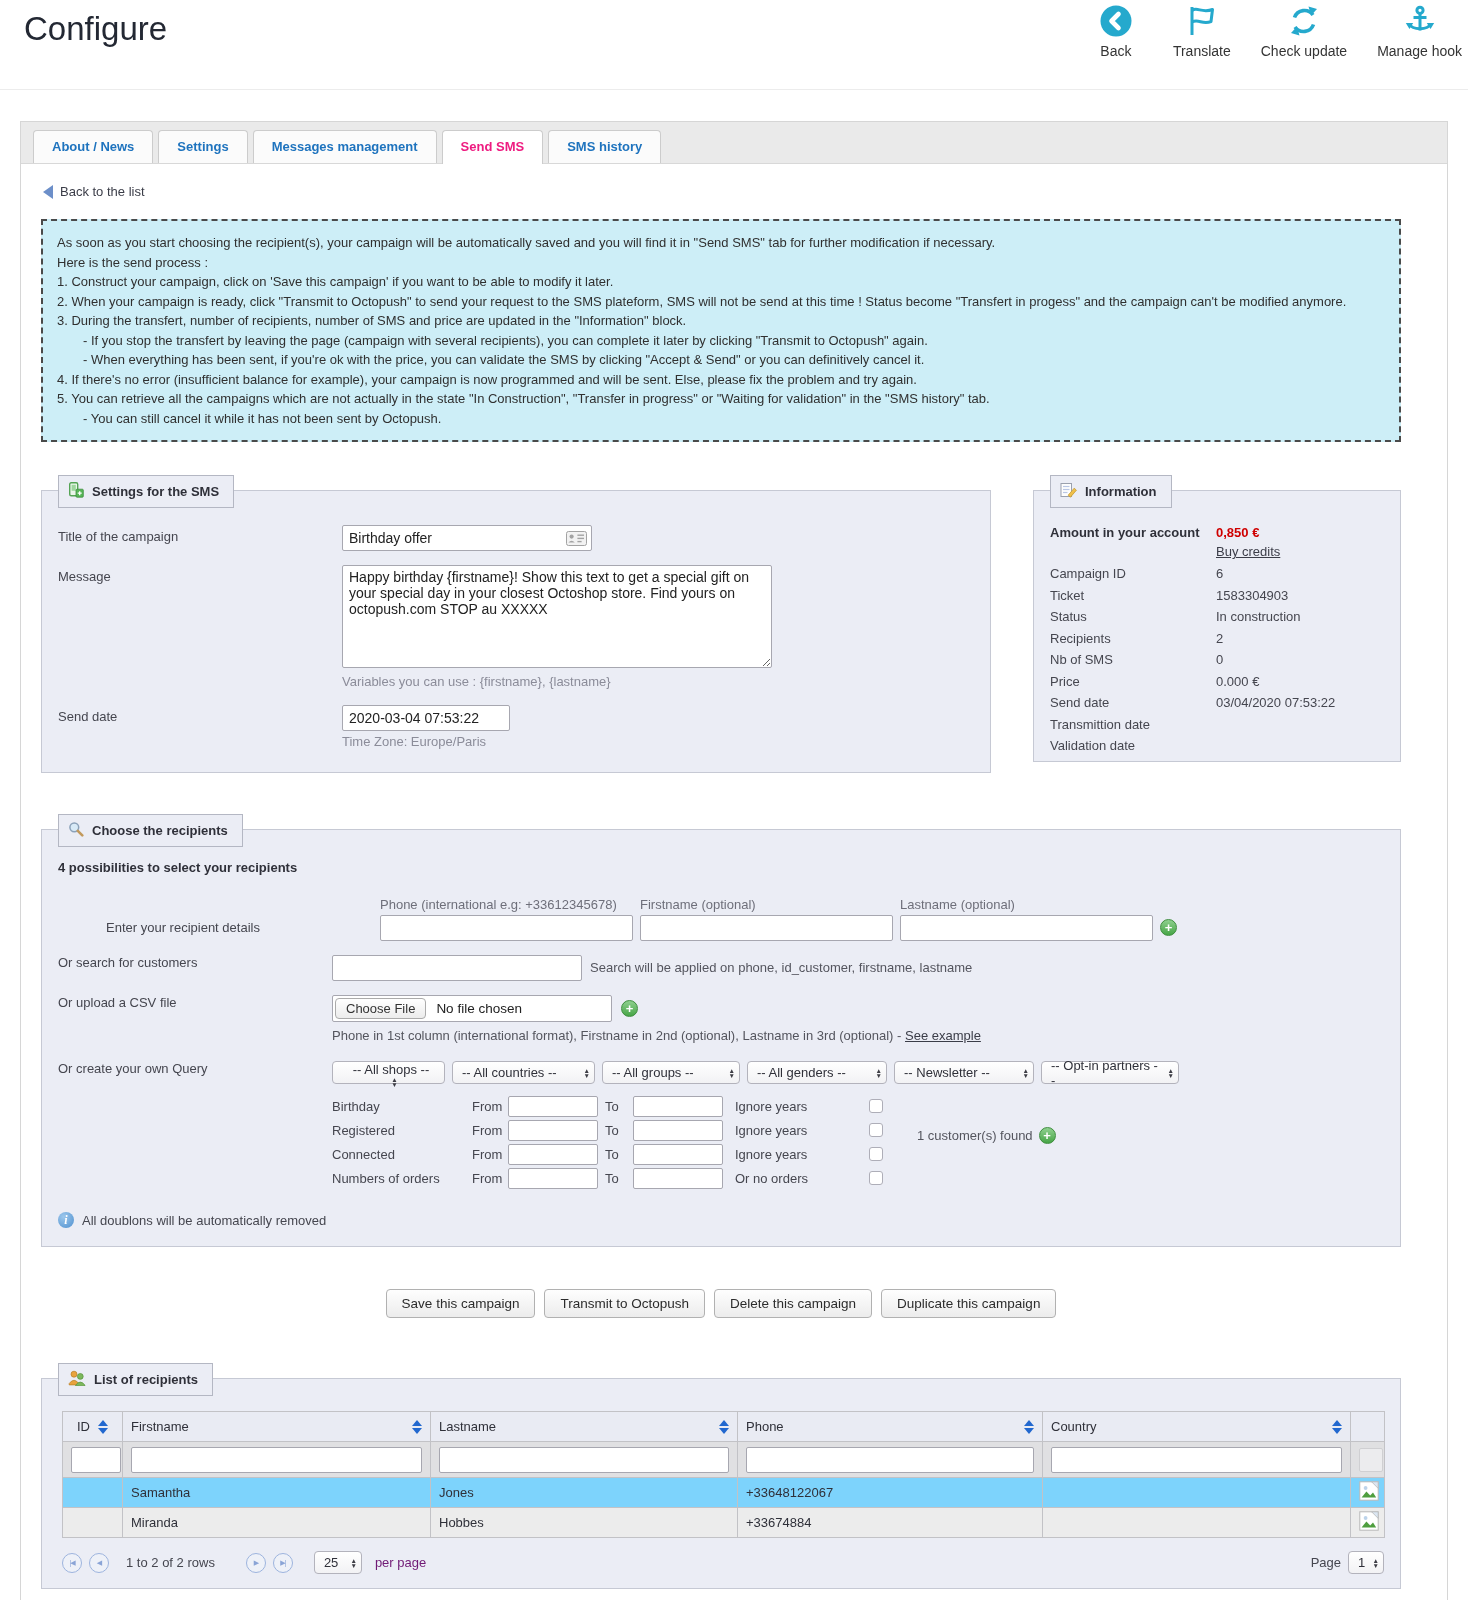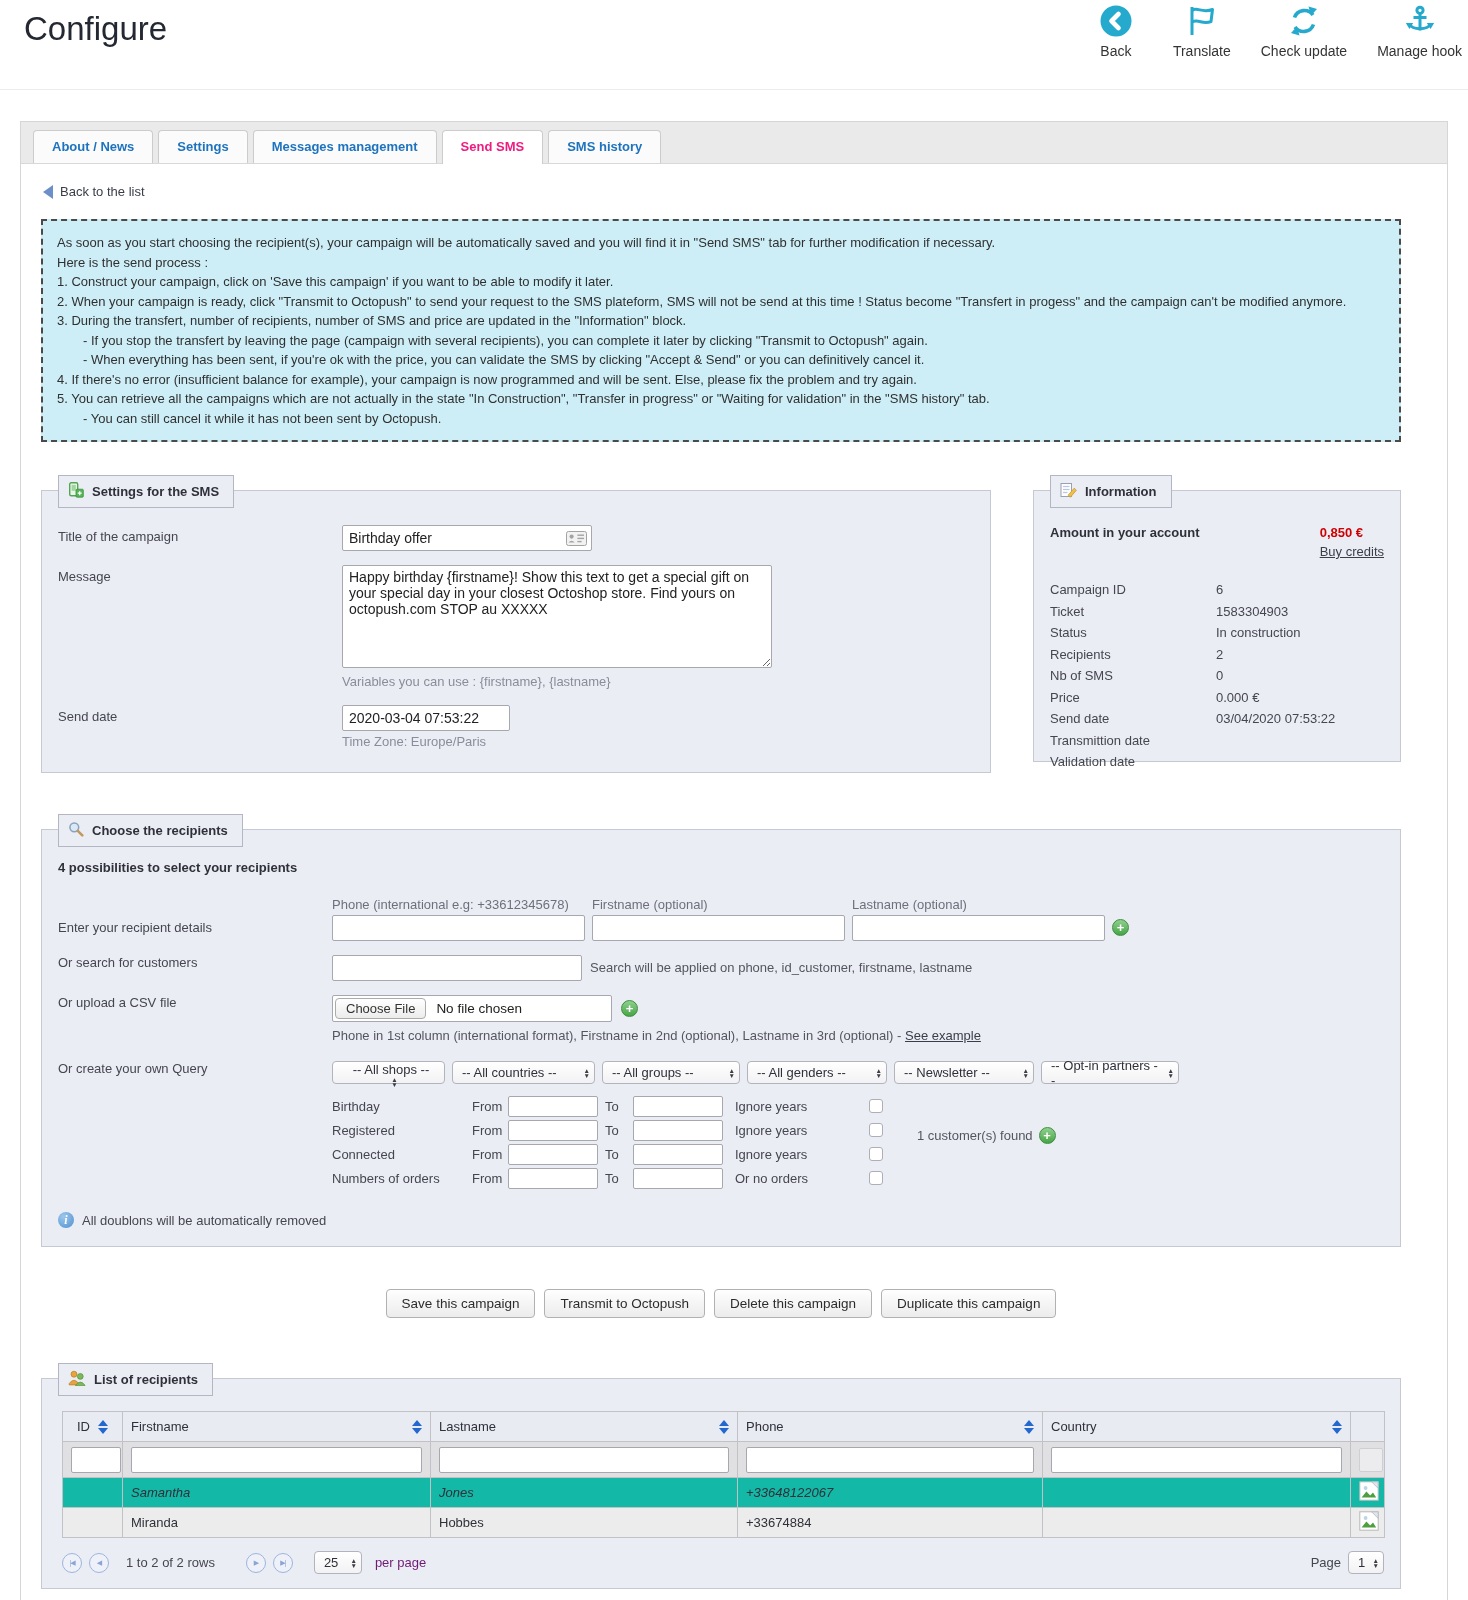--- a/index.html
+++ b/index.html
@@ -42,21 +42,21 @@
             font-size:14px; color:#222; padding:3px 6px; border-radius:2px; }
   .input-with-icon { display:flex; align-items:center; width:250px; border:1px solid #a7a7b0; background:#fff; border-radius:2px; height:26px; }
   .input-with-icon input { border:none; flex:1; height:22px; outline:none; }
   .input-with-icon .vcard { margin-right:4px; display:flex; }
   .msg-textarea { width:430px; height:103px; resize:both; }
   .hint { color:#8b8c99; }
   .vars-hint { margin:-8px 12px 16px 300px; }
   .senddate-input { width:168px; height:26px; }
   .tz-hint { margin:3px 0 0 300px; }
   
-  .info-amount-row { display:flex; margin-bottom:20px;justify-content:space-between; }
+  .info-amount-row { display:flex; margin-bottom:4px; }
   .info-amount-label { width:166px; font-weight:bold; color:#2f3039; }
   .amount-value { color:#cf0000; font-weight:bold; }
   .buy-credits { text-decoration:underline; color:#3b3d48; cursor:pointer; display:inline-block; margin-top:4px; }
   .info-row { display:flex; line-height:21.5px; }
   .info-row .il { width:166px; color:#45464f; }
   .info-row .iv { color:#45464f; }
   
   .recipients-panel { width:1360px; padding:30px 0 18px 0; margin-bottom:42px; }
   .r-intro { font-weight:bold; color:#2f3039; padding-left:16px; margin-bottom:22px; }
   .r-row { display:flex; margin-bottom:14px; }
@@ -107,21 +107,21 @@
   .th-flex { display:flex; align-items:center; justify-content:space-between; }
   .th-id-flex { display:flex; align-items:center; justify-content:center; gap:8px; }
   .sort { display:inline-flex; flex-direction:column; gap:2px; cursor:pointer; }
   .sort i { display:block; width:0; height:0; border-left:5px solid transparent; border-right:5px solid transparent; }
   .sort .up { border-bottom:6px solid #2268cf; }
   .sort .dn { border-top:6px solid #2268cf; }
   tr.filter-row td { background:#e0e0e2; height:36px; }
   tr.filter-row input { width:100%; height:26px; }
   tr.filter-row .id-filter { width:50px; }
   .act-blank { width:24px; height:24px; background:#ececee; border:1px solid #cfcfd2; border-radius:2px; margin:0 auto; }
-  tr.data-odd td { background:#14b8a6;font-style:italic; }
+  tr.data-odd td { background:#7dd3fc; }
   tr.data-even td { background:#ececec; }
   td.act-cell { text-align:center; padding:0; }
   .broken-img { display:inline-block; vertical-align:middle; cursor:pointer; }
   
   .pagination { display:flex; align-items:center; gap:7px; margin-top:13px; width:1322px; }
   .pg { width:20px; height:20px; border-radius:50%; background:#eef1f8; border:1px solid #9db4de; color:#8aa4d6;
         font-size:7px; display:flex; align-items:center; justify-content:center; cursor:pointer; letter-spacing:-1px; }
   .pg-info { margin:0 14px 0 10px; color:#45464f; }
   .pg-gap { margin-left:10px; }
   .perpage-sel { margin-left:14px; width:48px; }
@@ -320,21 +320,21 @@
           <svg width="16" height="16" viewBox="0 0 16 16">
               <circle cx="6.3" cy="6.3" r="4.4" fill="#d8eaf7" stroke="#8ba1b9" stroke-width="1.5"></circle>
               <line x1="9.8" y1="9.8" x2="14.3" y2="14.3" stroke="#c2995c" stroke-width="2.6" stroke-linecap="round"></line>
             </svg>
         </span>
         <span>Choose the recipients</span>
       </div>
       <div class="r-intro">4 possibilities to select your recipients</div>
 
       <div class="r-row" style="align-items:flex-end;">
-        <div class="r-label" style="padding-bottom:6px;">Enter your recipient details</div>
+        <div class="r-label" style="padding-bottom:6px;margin-left:48px;">Enter your recipient details</div>
         <div class="fgroup">
           <div class="cap">Phone (international e.g: +33612345678)</div>
           <input type="text" style="">
         </div>
         <div class="fgroup">
           <div class="cap">Firstname (optional)</div>
           <input type="text" style="">
         </div>
         <div class="fgroup">
           <div class="cap">Lastname (optional)</div>

